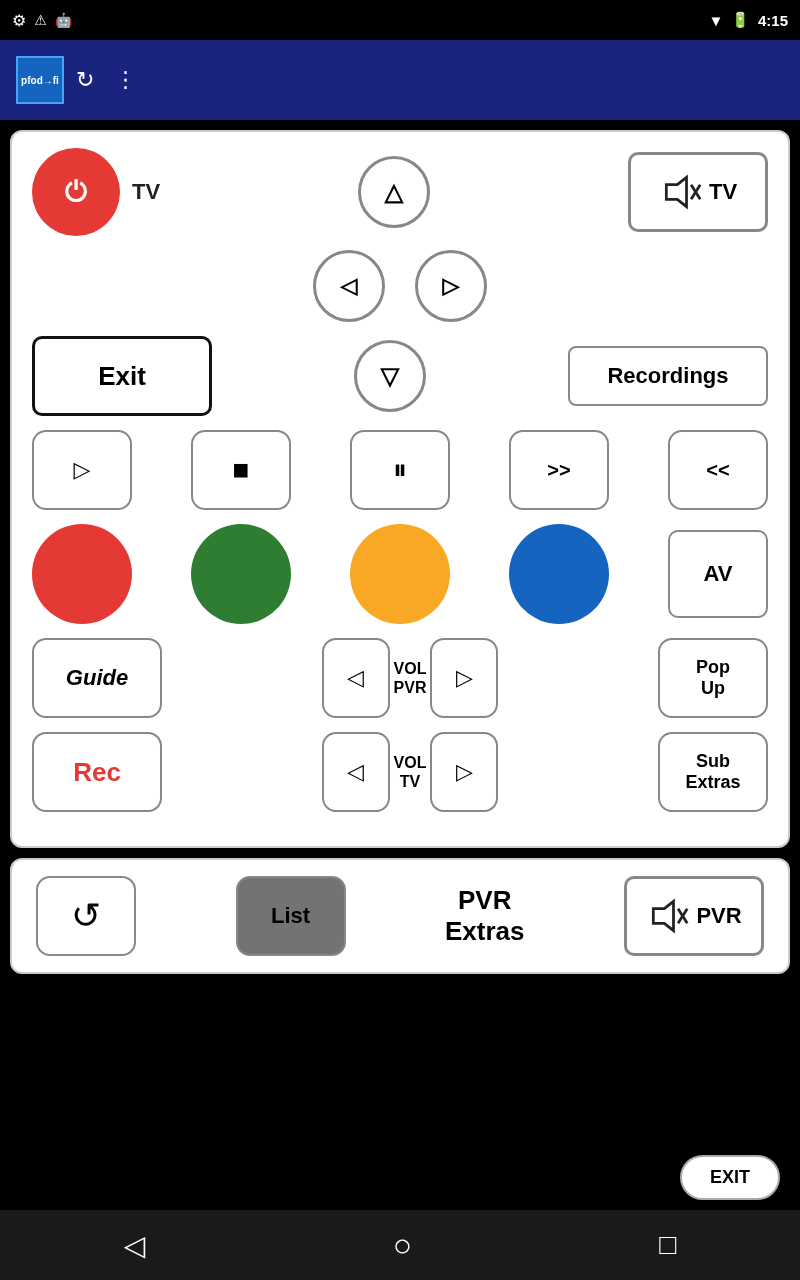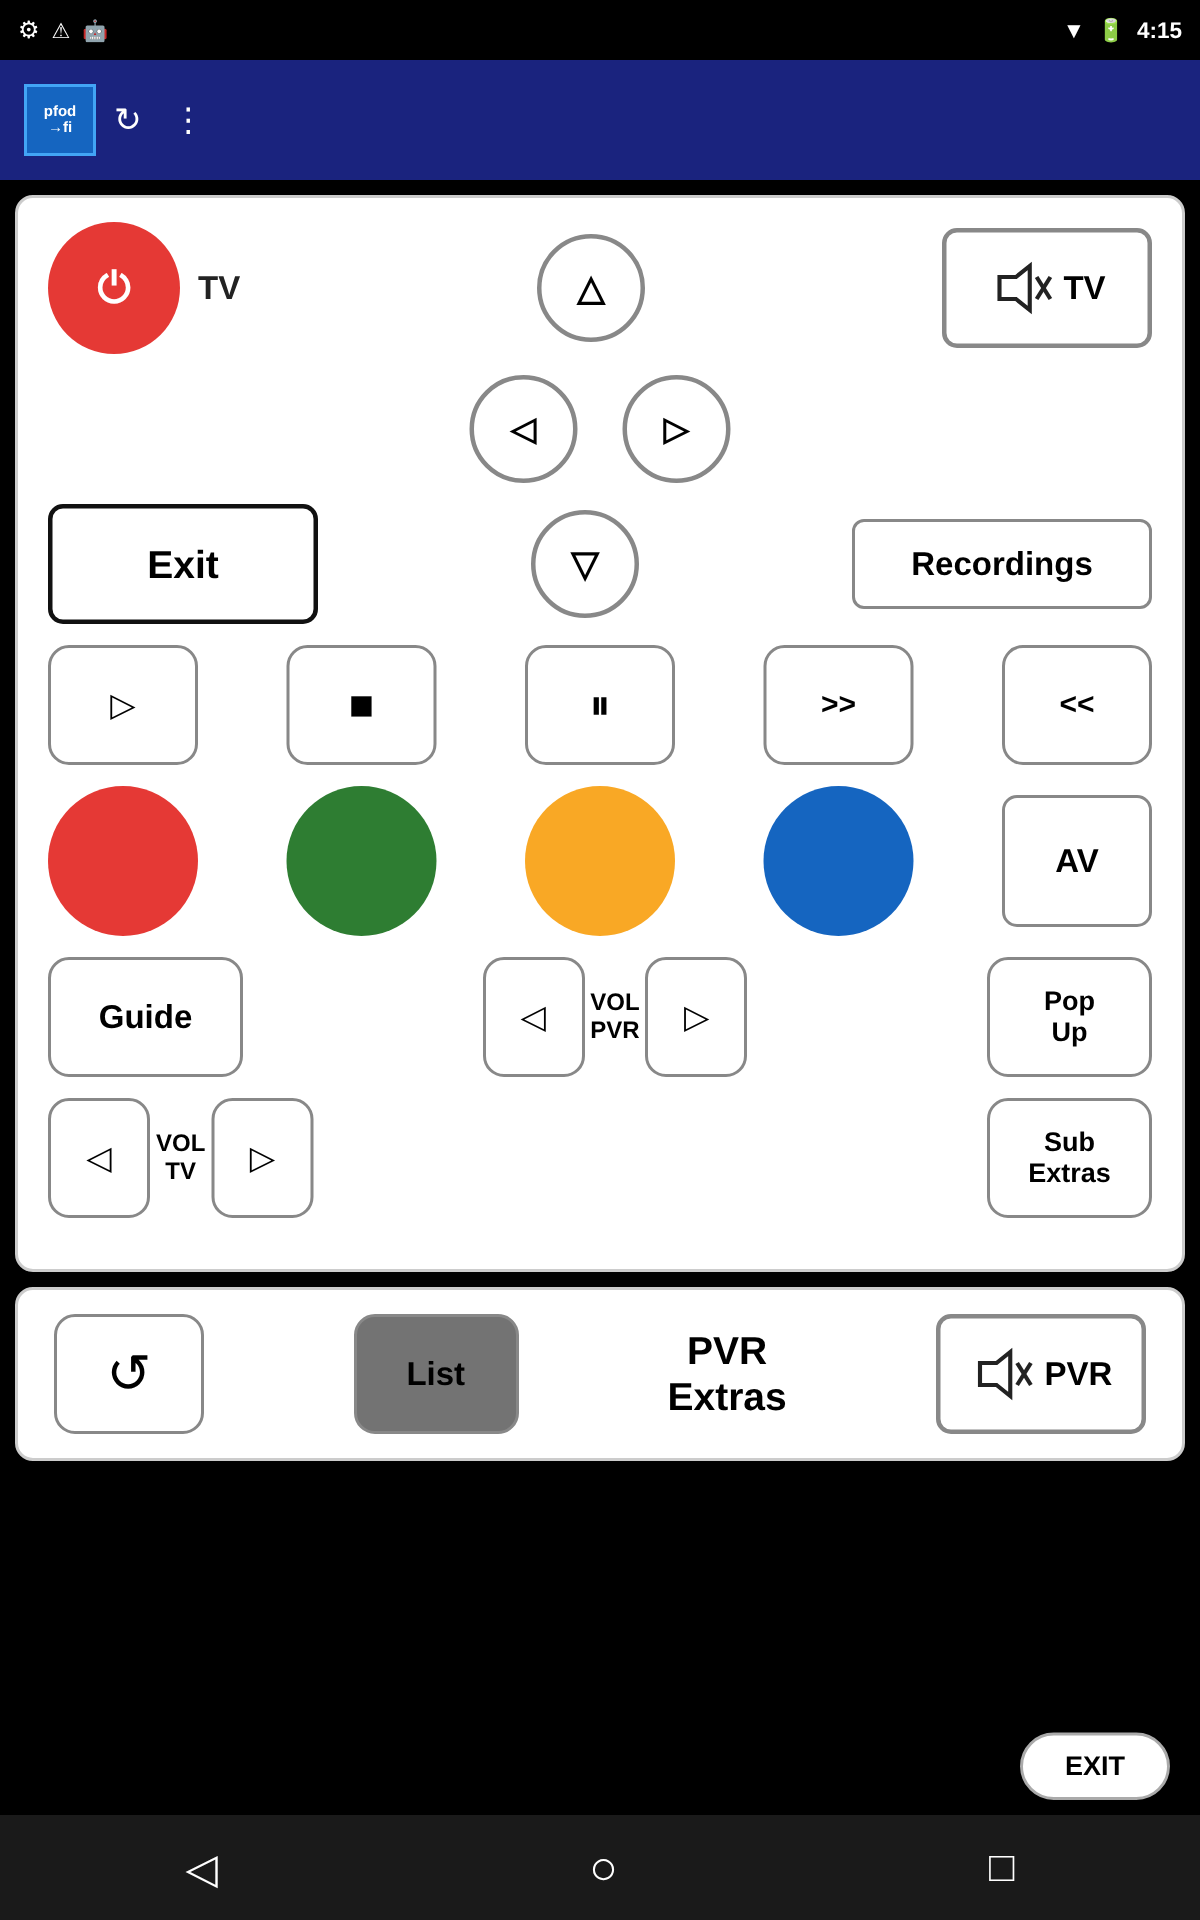--- a/index.html
+++ b/index.html
@@ -41,21 +41,21 @@
       width: 48px;
       height: 48px;
       background: #1565c0;
       border: 2px solid #42a5f5;
       display: flex;
       align-items: center;
       justify-content: center;
       color: #fff;
       font-size: 11px;
       font-weight: bold;
-      flex-direction: column;
+      flex-direction: row;
       line-height: 1.1;
     }
     .app-title-block { flex: 1; }
     .app-title { color: #fff; font-size: 22px; font-weight: bold; }
     .app-subtitle { color: #90caf9; font-size: 15px; }
     .app-bar-icons { display: flex; gap: 20px; align-items: center; }
     .app-bar-icon { color: #fff; font-size: 22px; cursor: pointer; }
 
     
     #remote-panel {
@@ -190,20 +190,21 @@
     
     .guide-btn {
       width: 130px;
       height: 80px;
       border: 2px solid #888;
       border-radius: 14px;
       background: #fff;
       font-size: 22px;
       font-weight: bold;
       cursor: pointer;
+      font-style: italic;
     }
     .vol-group {
       display: flex;
       align-items: center;
       gap: 4px;
     }
     .vol-arrow-btn {
       width: 68px;
       height: 80px;
       border: 2px solid #888;
@@ -433,20 +434,21 @@
       </div>
       <button class="vol-arrow-btn">▷</button>
     </div>
     <button class="popup-btn">
       <span style="white-space:pre-line;">Pop
 Up</span>
     </button>
   </div>
 
   <div class="remote-row" style="justify-content:space-between;">
+    <button class="rec-btn btn-rect">Rec</button>
     <div class="vol-group">
       <button class="vol-arrow-btn">◁</button>
       <div class="vol-label">
         <div style="white-space:pre-line;">VOL
 TV</div>
       </div>
       <button class="vol-arrow-btn">▷</button>
     </div>
     <button class="subtitles-btn">
       <span style="white-space:pre-line;">Sub

